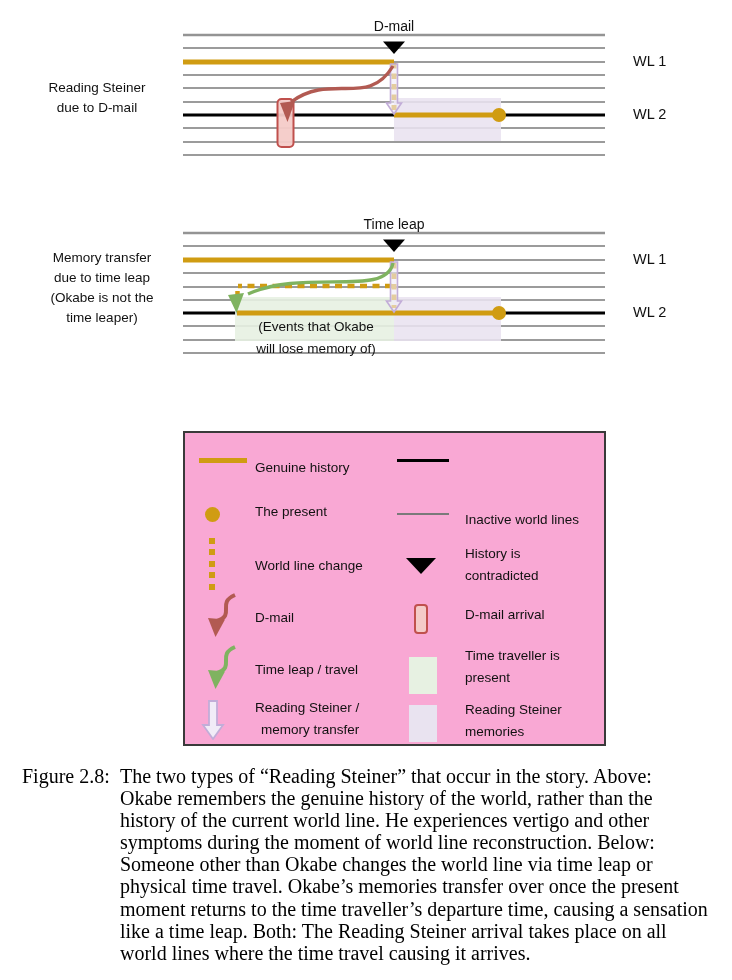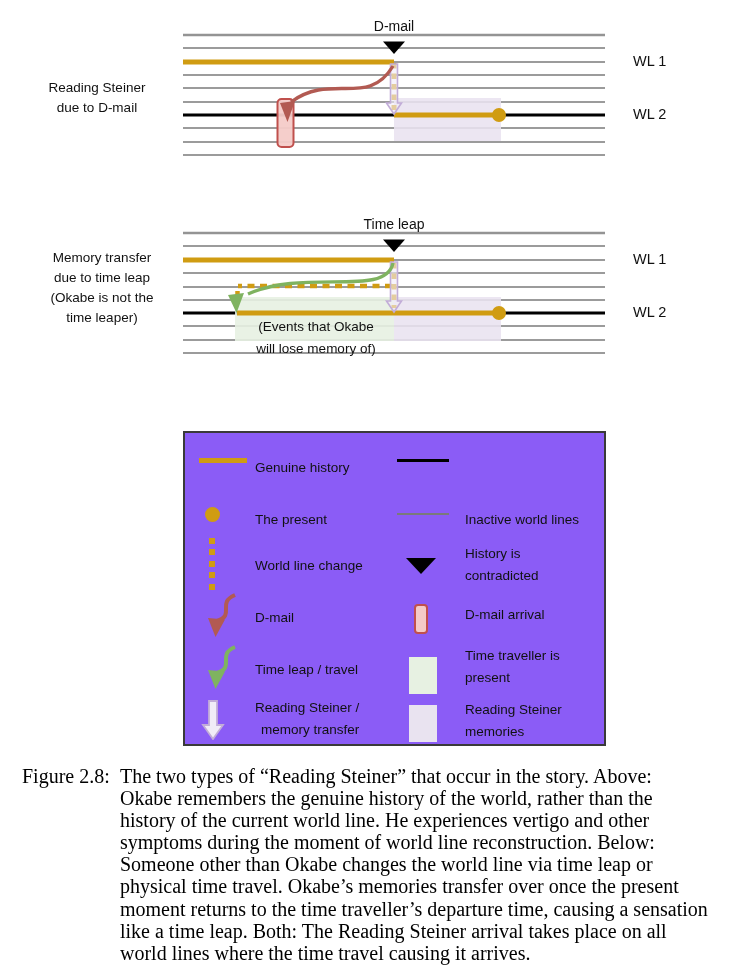--- a/index.html
+++ b/index.html
@@ -13,21 +13,21 @@
   #diagrams{position:absolute;left:0;top:0;}
   svg text{font-family:"Liberation Sans",sans-serif;fill:#111;}
   .dlabel{font-size:14px;}
   .slabel{font-size:13.5px;}
   .wlabel{font-size:14.5px;}
   .note{font-size:13.5px;}
 
   
   .legend{
     position:absolute;left:183px;top:431px;width:423px;height:315px;
-    border:2px solid #3a3a3a;background:#8b5cf6;box-sizing:border-box;
+    border:2px solid #3a3a3a;background:#f9a8d4;box-sizing:border-box;
   }
   .legend .abs{position:absolute;}
   .lg-label{font-size:13.5px;line-height:22px;white-space:nowrap;}
   .ic-line-gold{width:48px;height:5px;background:#D09C12;}
   .ic-dot{width:15px;height:15px;border-radius:50%;background:#D09C12;}
   .ic-dash-v{width:6px;height:52px;
     background:repeating-linear-gradient(to bottom,#D09C12 0 6px,transparent 6px 11.5px);}
   .ic-line-black{width:52px;height:3px;background:#000;}
   .ic-line-thin{width:52px;height:2px;background:#7a7a7a;}
   .ic-pinkrect{width:14px;height:30px;background:#F4CBC8;border:2px solid #C0504D;border-radius:4px;box-sizing:border-box;}
@@ -152,21 +152,21 @@
       <polygon points="6,27 23,28.5 13.5,46" fill="#7FB360"></polygon>
     </svg>
     <svg class="abs" style="left:16px;top:267px;" width="24" height="40" viewBox="0 0 24 40">
       <polygon points="8,1 16,1 16,25 22,25 12,39 2,25 8,25" fill="#F1ECF7" stroke="#C2ADD8" stroke-width="1.8"></polygon>
     </svg>
 
     <div class="abs lg-label" style="left:70px;top:24px;">
       <div>Genuine history</div>
         <div></div>
     </div>
-    <div class="abs lg-label" style="left:70px;top:76px;">
+    <div class="abs lg-label" style="left:70px;top:68px;">
       <div>The present</div>
         <div></div>
     </div>
     <div class="abs lg-label" style="left:70px;top:122px;">
       <div>World line change</div>
         <div></div>
     </div>
     <div class="abs lg-label" style="left:70px;top:174px;">
       <div>D-mail</div>
         <div></div>

